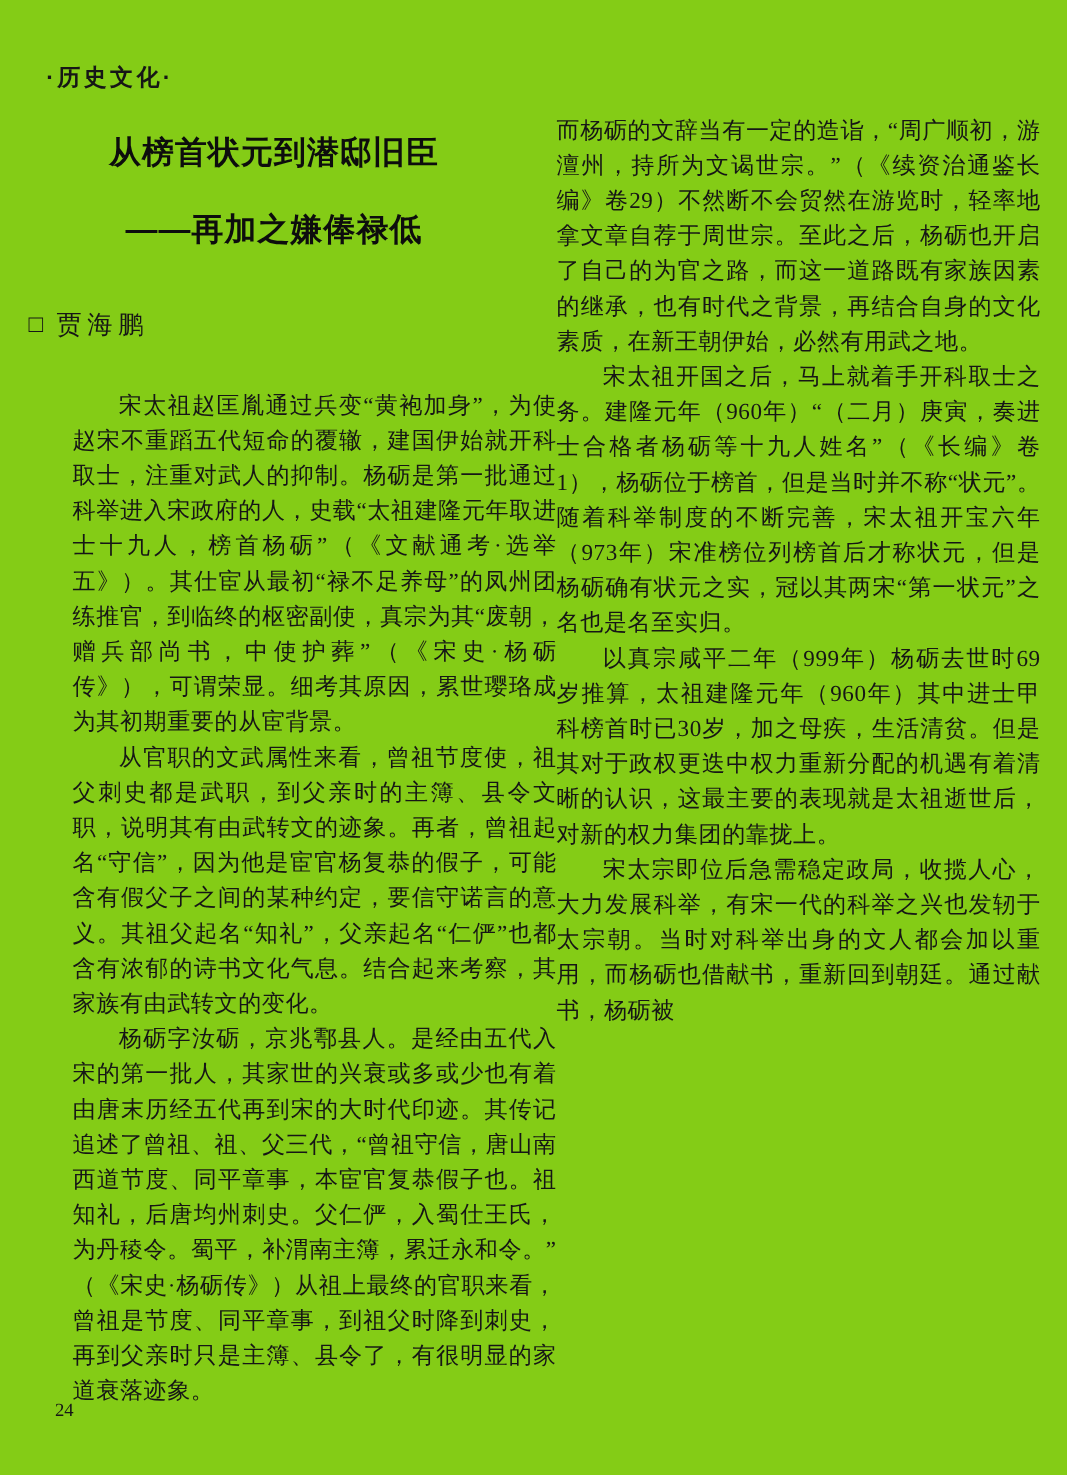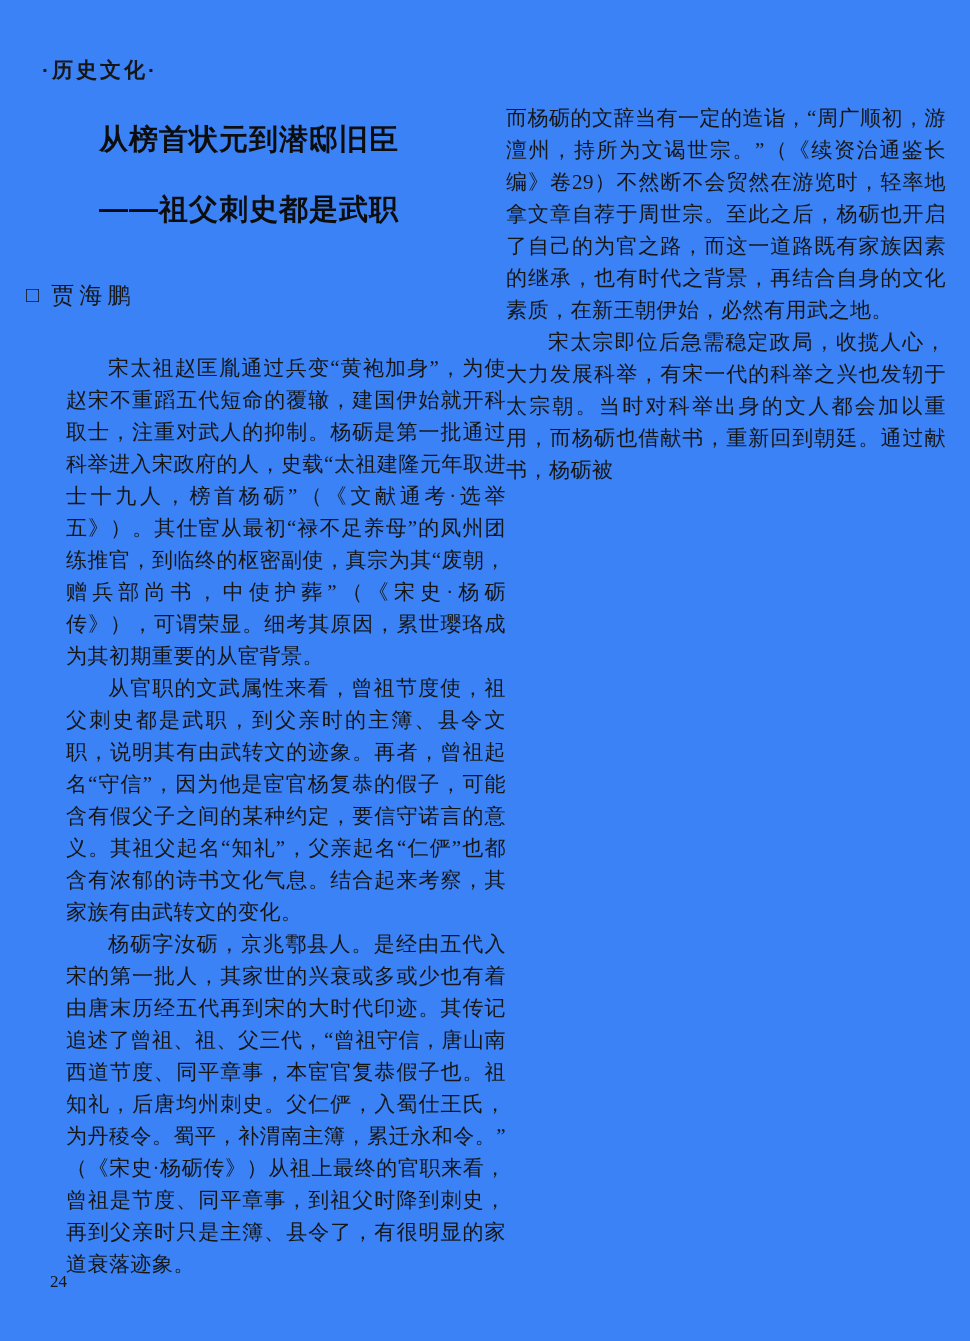--- a/index.html
+++ b/index.html
@@ -85,39 +85,41 @@
     position: absolute;
     left: 50px;
     top: 1255px;
     font-size: 17px;
     margin-top: 17px;
   }
 </style>
 </head>
 <body>
 
-<div class="page" style="background: #3b82f6; color: rgb(22, 22, 22);">
+<div class="page" style="background: #84cc16; color: rgb(22, 22, 22);">
 
   <div class="category">·历史文化·</div>
 
   <h1 class="title">
     <span class="title-line">从榜首状元到潜邸旧臣</span>
-    <span class="title-line">——祖父刺史都是武职</span>
+    <span class="title-line">——再加之嫌俸禄低</span>
   </h1>
 
   <div class="author">
     <span class="author-box">□</span><span>贾海鹏</span>
   </div>
 
   <div class="col col-left">
     <p class="para indent">宋太祖赵匡胤通过兵变“黄袍加身”，为使赵宋不重蹈五代短命的覆辙，建国伊始就开科取士，注重对武人的抑制。杨砺是第一批通过科举进入宋政府的人，史载“太祖建隆元年取进士十九人，榜首杨砺”（《文献通考·选举五》）。其仕宦从最初“禄不足养母”的凤州团练推官，到临终的枢密副使，真宗为其“废朝，赠兵部尚书，中使护葬”（《宋史·杨砺传》），可谓荣显。细考其原因，累世璎珞成为其初期重要的从宦背景。</p>
     <p class="para indent">从官职的文武属性来看，曾祖节度使，祖父刺史都是武职，到父亲时的主簿、县令文职，说明其有由武转文的迹象。再者，曾祖起名“守信”，因为他是宦官杨复恭的假子，可能含有假父子之间的某种约定，要信守诺言的意义。其祖父起名“知礼”，父亲起名“仁俨”也都含有浓郁的诗书文化气息。结合起来考察，其家族有由武转文的变化。</p>
     <p class="para indent">杨砺字汝砺，京兆鄠县人。是经由五代入宋的第一批人，其家世的兴衰或多或少也有着由唐末历经五代再到宋的大时代印迹。其传记追述了曾祖、祖、父三代，“曾祖守信，唐山南西道节度、同平章事，本宦官复恭假子也。祖知礼，后唐均州刺史。父仁俨，入蜀仕王氏，为丹稜令。蜀平，补渭南主簿，累迁永和令。”（《宋史·杨砺传》）从祖上最终的官职来看，曾祖是节度、同平章事，到祖父时降到刺史，再到父亲时只是主簿、县令了，有很明显的家道衰落迹象。</p>
   </div>
 
   <div class="col col-right">
     <p class="para">而杨砺的文辞当有一定的造诣，“周广顺初，游澶州，持所为文谒世宗。”（《续资治通鉴长编》卷29）不然断不会贸然在游览时，轻率地拿文章自荐于周世宗。至此之后，杨砺也开启了自己的为官之路，而这一道路既有家族因素的继承，也有时代之背景，再结合自身的文化素质，在新王朝伊始，必然有用武之地。</p>
+    <p class="para indent">宋太祖开国之后，马上就着手开科取士之务。建隆元年（960年）“（二月）庚寅，奏进士合格者杨砺等十九人姓名”（《长编》卷1），杨砺位于榜首，但是当时并不称“状元”。随着科举制度的不断完善，宋太祖开宝六年（973年）宋准榜位列榜首后才称状元，但是杨砺确有状元之实，冠以其两宋“第一状元”之名也是名至实归。</p>
+    <p class="para indent">以真宗咸平二年（999年）杨砺去世时69岁推算，太祖建隆元年（960年）其中进士甲科榜首时已30岁，加之母疾，生活清贫。但是其对于政权更迭中权力重新分配的机遇有着清晰的认识，这最主要的表现就是太祖逝世后，对新的权力集团的靠拢上。</p>
     <p class="para indent">宋太宗即位后急需稳定政局，收揽人心，大力发展科举，有宋一代的科举之兴也发轫于太宗朝。当时对科举出身的文人都会加以重用，而杨砺也借献书，重新回到朝廷。通过献书，杨砺被</p>
   </div>
 
   <div class="page-number">24</div>
 
 </div>
 
 </body></html>

